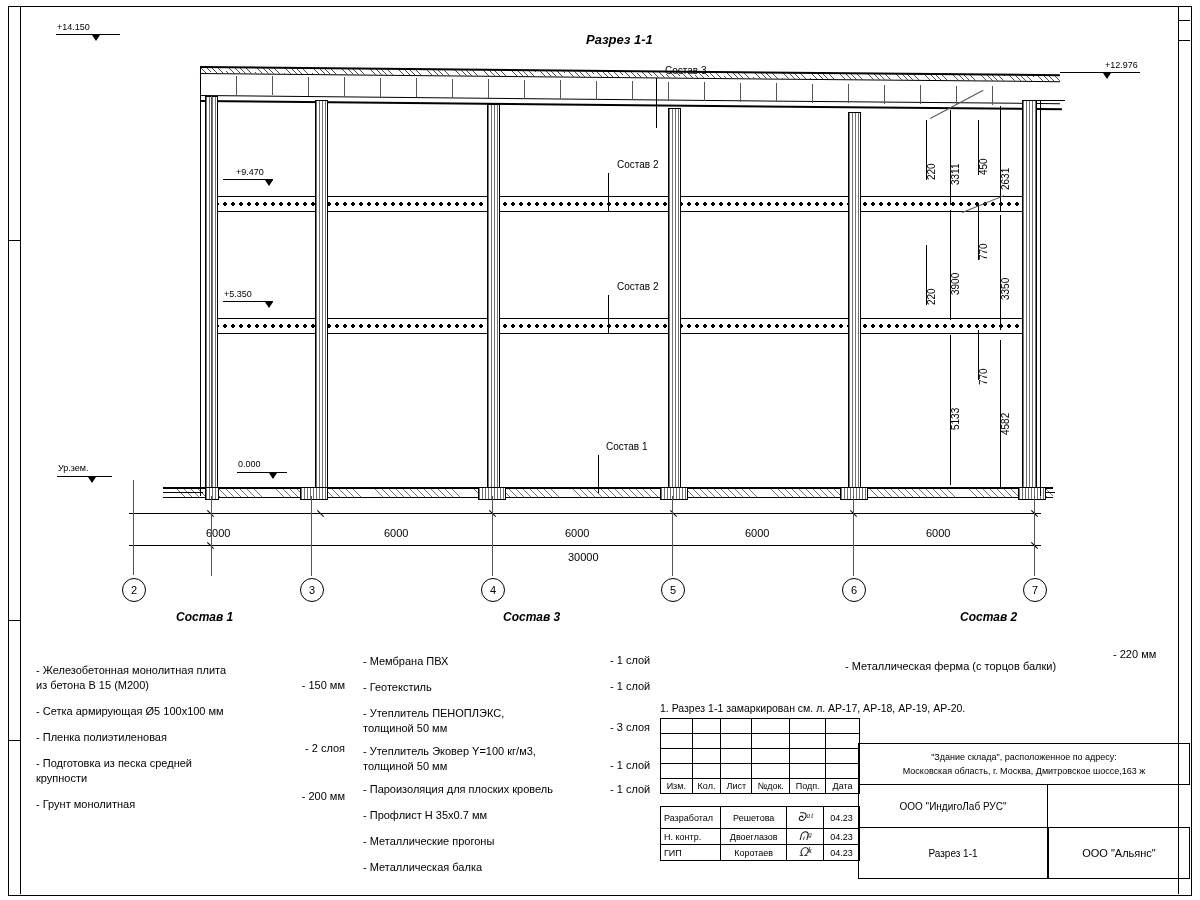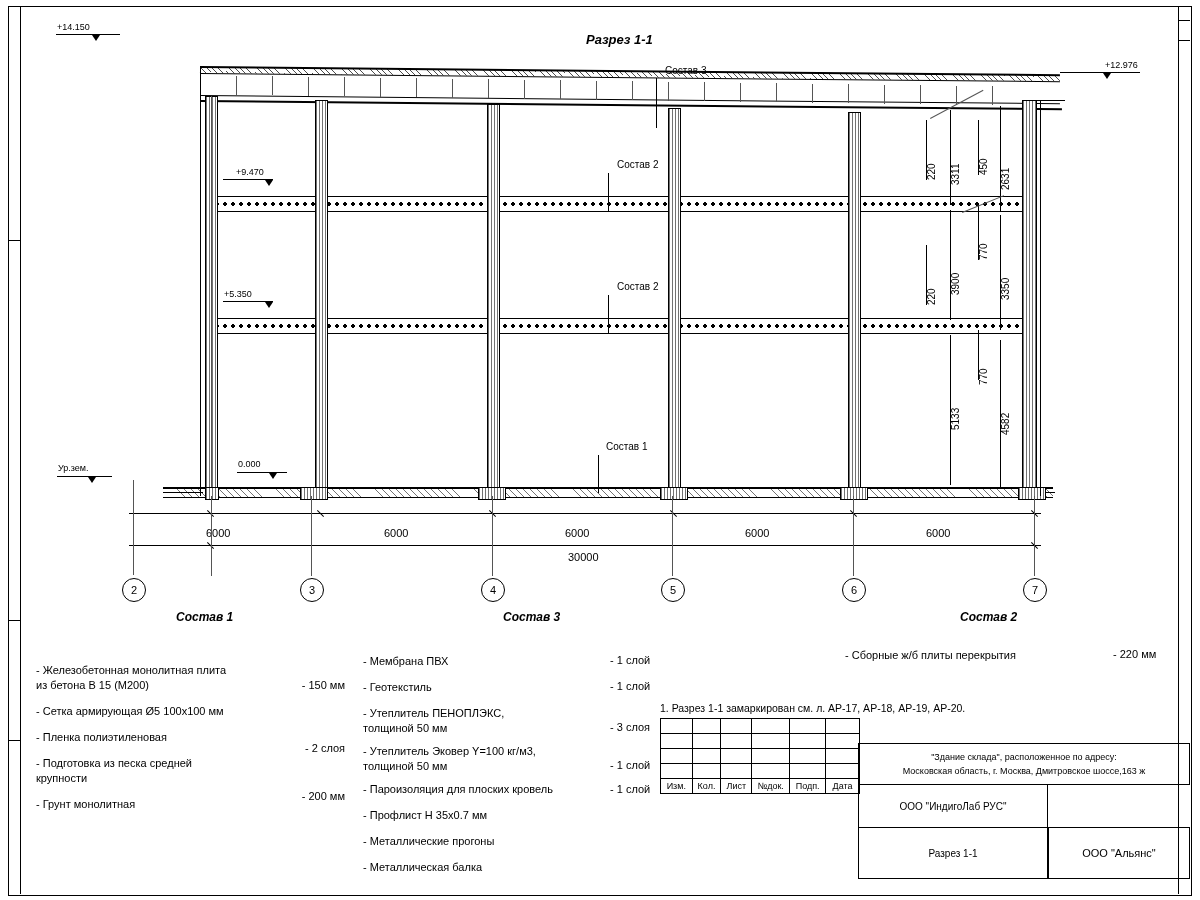--- a/index.html
+++ b/index.html
@@ -299,22 +299,22 @@
     <div>- Металлическая балка</div>
   </div>
   <div class="lbl11" style="left:610px;top:654px">- 1 слой</div>
   <div class="lbl11" style="left:610px;top:680px">- 1 слой</div>
   <div class="lbl11" style="left:610px;top:721px">- 3 слоя</div>
   <div class="lbl11" style="left:610px;top:759px">- 1 слой</div>
   <div class="lbl11" style="left:610px;top:783px">- 1 слой</div>
 
   <div class="sec-title" style="left:960px;top:610px">Состав 2</div>
   <div class="spec" style="left:845px;top:648px;width:330px">
-    <div>- Сборные ж/б плиты перекрытия</div>
-    <div style="height:11px"></div>
+    <div style="height:11px"></div>
+    <div>- Металлическая ферма (с торцов балки)</div>
   </div>
   <div class="lbl11" style="left:1113px;top:648px">- 220 мм</div>
 
   <div class="note" style="left:660px;top:702px">1. Разрез 1-1 замаркирован см. л. АР-17, АР-18, АР-19, АР-20.</div>
 
   <table class="stamp" style="left:660px;top:718px;width:200px">
     <tbody>
         <tr>
           <td style="width:30px;height:12px"></td>
           <td style="width:26px"></td>
@@ -351,20 +351,42 @@
       <td class="c">Изм.</td>
       <td class="c">Кол.</td>
       <td class="c">Лист</td>
       <td class="c">№док.</td>
       <td class="c">Подп.</td>
       <td class="c">Дата</td>
     </tr>
   </tbody>
     </table>
 
+  <table class="stamp" style="left:660px;top:806px;width:200px">
+    <tbody>
+        <tr style="height:22px">
+      <td style="width:56px">Разработал</td>
+      <td class="c" style="width:68px">Решетова</td>
+      <td class="c sig" style="width:40px">ᘐᵃᵗ</td>
+      <td class="c" style="width:34px">04.23</td>
+    </tr>
+    <tr style="height:15px">
+      <td>Н. контр.</td>
+      <td class="c">Двоеглазов</td>
+      <td class="c sig">ᕬᵍ</td>
+      <td class="c">04.23</td>
+    </tr>
+    <tr style="height:15px">
+      <td>ГИП</td>
+      <td class="c">Коротаев</td>
+      <td class="c sig">ᘯᵏ</td>
+      <td class="c">04.23</td>
+    </tr>
+  </tbody>
+    </table>
 
   <table class="stamp" style="left:858px;top:743px;width:332px">
     <tbody>
         <tr>
           <td class="c" style="height:40px;line-height:14px">
       <span>"Здание склада", расположенное по адресу:</span><br>
       <span>Московская область, г. Москва, Дмитровское шоссе,163 ж</span>
     </td>
         </tr>
   </tbody>

